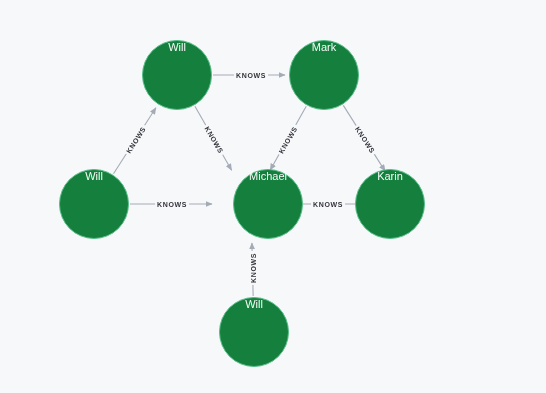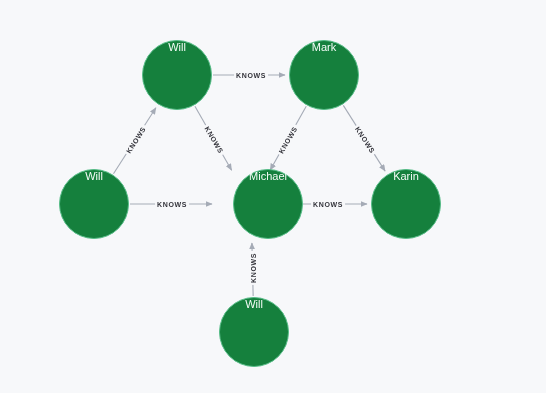--- a/index.html
+++ b/index.html
@@ -105,20 +105,20 @@
       </div>
       <div class="node" style="left: 289px; top: 40px;">
         <span class="node-label">Mark</span>
       </div>
       <div class="node" style="left: 59px; top: 169px;">
         <span class="node-label">Will</span>
       </div>
       <div class="node" style="left: 233px; top: 169px;">
         <span class="node-label">Michael</span>
       </div>
-      <div class="node" style="left: 371px; top: 169px;">
+      <div class="node" style="left: 355px; top: 169px;">
         <span class="node-label">Karin</span>
       </div>
       <div class="node" style="left: 219px; top: 297px;">
         <span class="node-label">Will</span>
       </div>
     </div>
 </div>
 
 </body></html>

